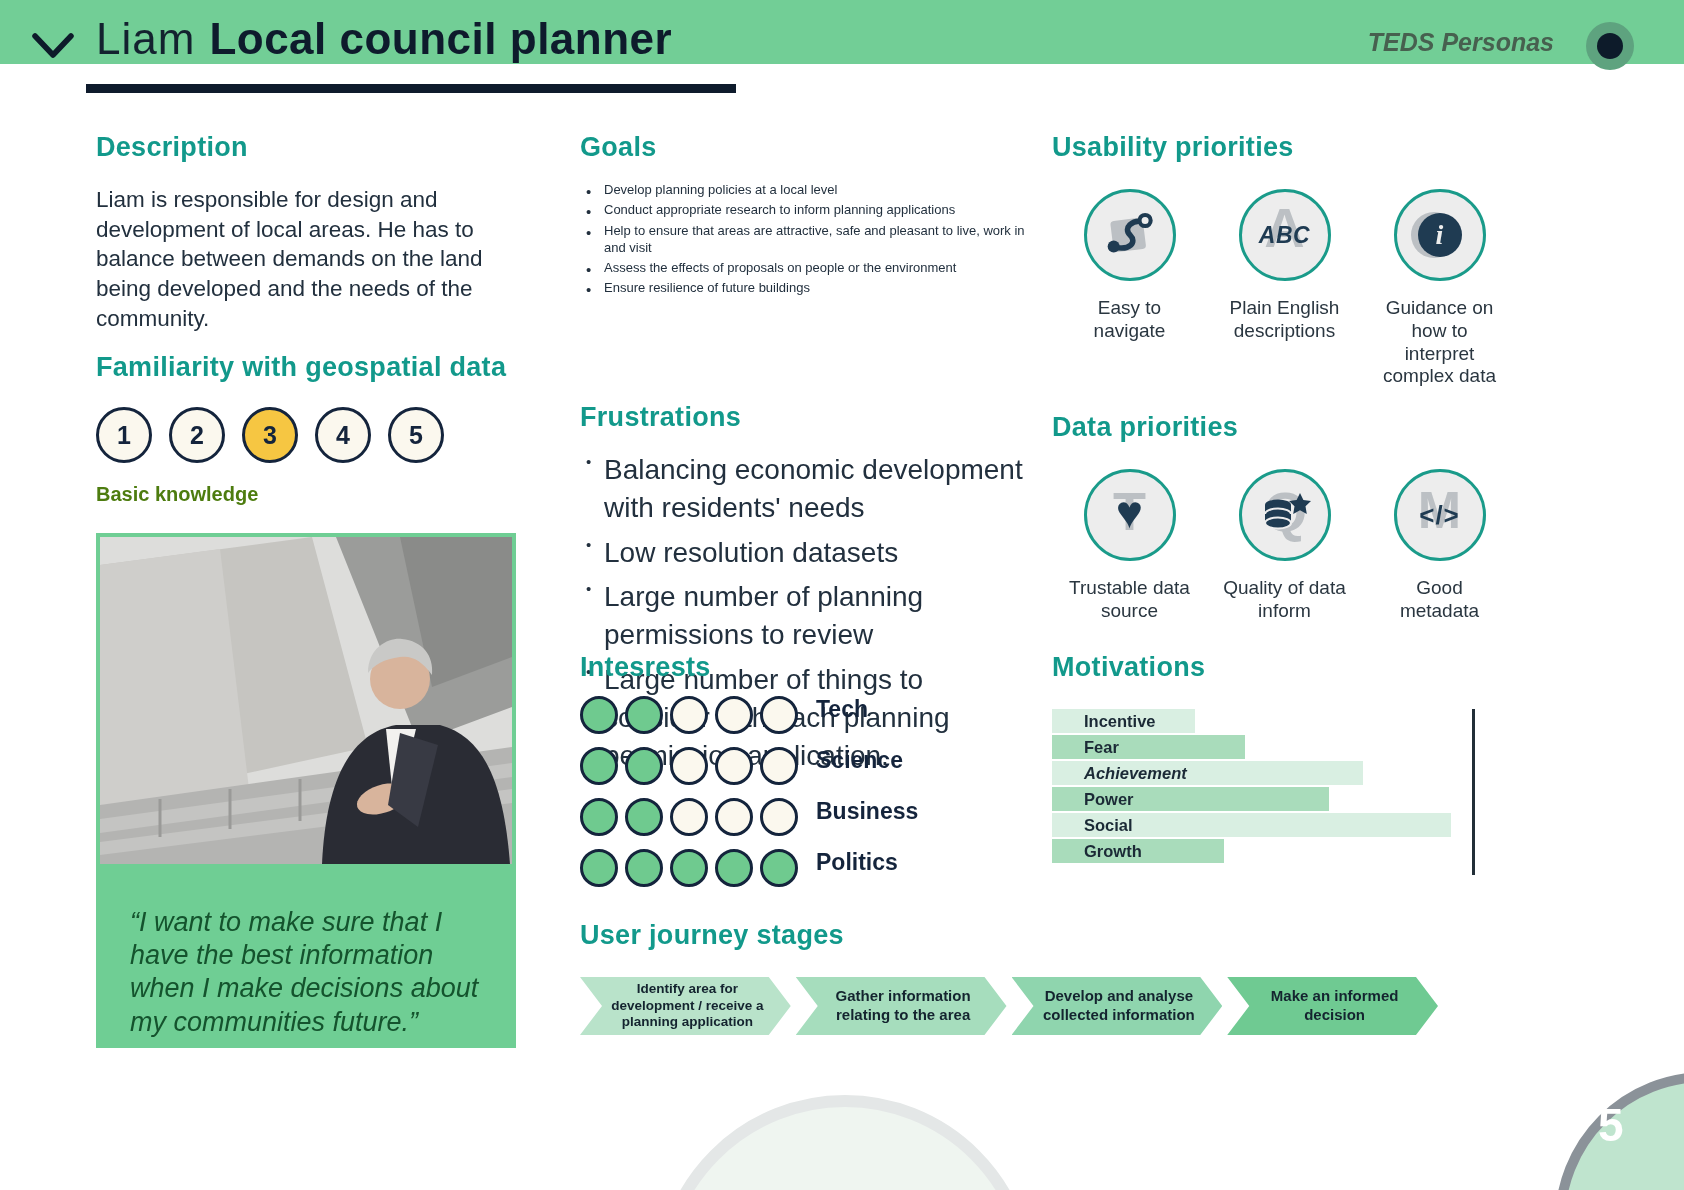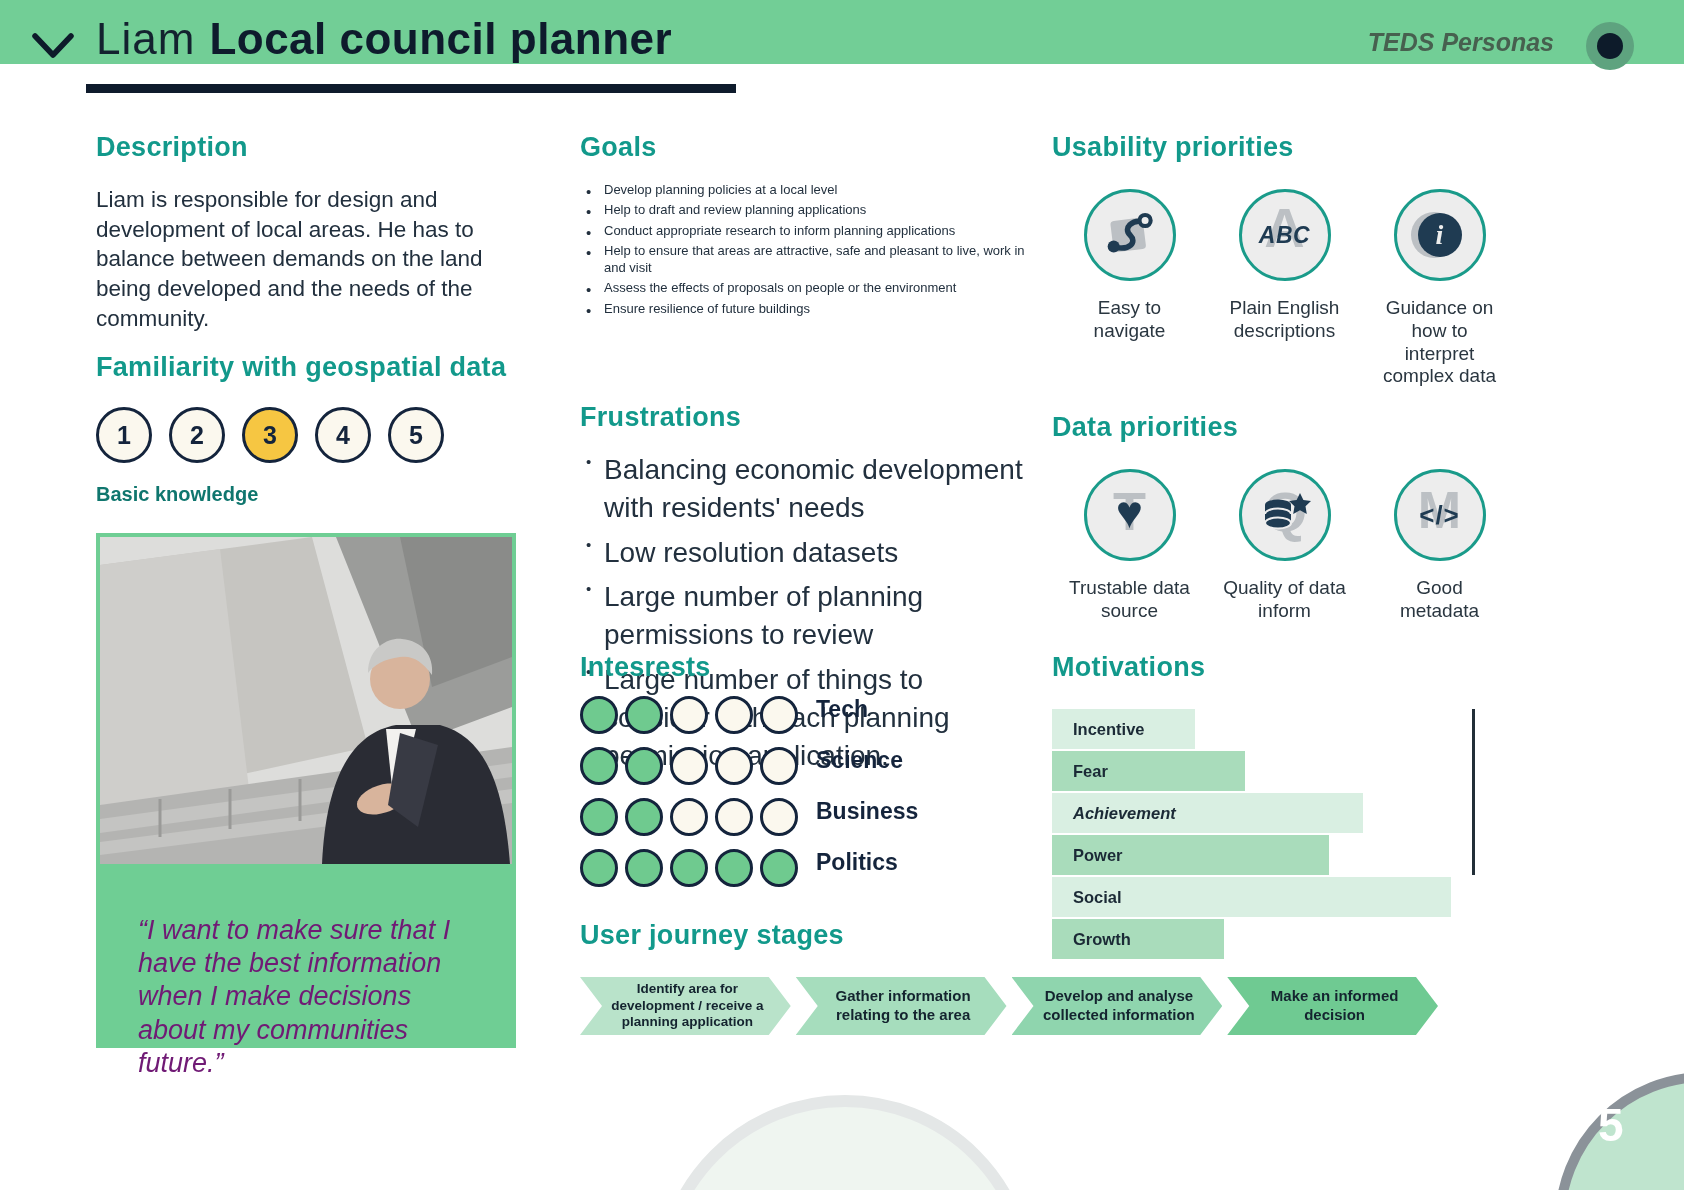--- a/index.html
+++ b/index.html
@@ -23,26 +23,26 @@
   h2.teal{margin:0;font-size:27px;font-weight:800;color:#12998b;letter-spacing:.3px;}
 
   
   .sec-description{left:96px;top:132px;width:426px;}
   .sec-description p{margin:22px 0 0 0;font-size:22.5px;line-height:1.32;color:#22303e;}
   .sec-familiarity{left:96px;top:352px;width:440px;}
   .scale{display:flex;gap:17px;margin-top:24px;}
   .num-circle{width:50px;height:50px;border-radius:50%;border:3px solid #14243c;background:#fbf8ee;
     display:flex;align-items:center;justify-content:center;font-size:25px;font-weight:800;color:#14243c;}
   .num-circle.active{background:#f6c642;}
-  .scale-label{margin-top:20px;font-size:20px;font-weight:800;color:#0f766e;}
+  .scale-label{margin-top:20px;font-size:20px;font-weight:800;color:#4d7c0f;}
 
   .photo-frame{left:96px;top:533px;width:412px;height:327px;border:4px solid #6fce94;}
   .quote-block{left:96px;top:868px;width:420px;height:180px;background:#6fce94;box-sizing:border-box;
     padding:30px 26px;}
-  .quote-block p{margin:16px;font-size:27px;font-style:italic;color:#701a75;line-height:1.23;}
+  .quote-block p{margin:8px;font-size:27px;font-style:italic;color:#14532d;line-height:1.23;}
 
   
   .sec-goals{left:580px;top:132px;width:446px;}
   .sec-frustrations{left:580px;top:402px;width:446px;}
   ul.bullets{margin:18px 0 0 0;padding-left:24px;list-style:none;}
   ul.bullets li{position:relative;font-size:13px;line-height:1.33;color:#22303e;margin-bottom:3px;}
   ul.bullets.big li{font-size:28px;line-height:1.35;margin-bottom:7px;}
   ul.bullets li::before{content:"•";position:absolute;left:-18px;top:1px;font-size:15px;color:#22303e;}
 
   .sec-interests{left:580px;top:652px;width:446px;}
@@ -69,21 +69,21 @@
   .icon-card{width:155px;display:flex;flex-direction:column;align-items:center;}
   .icon-circle{width:86px;height:86px;border-radius:50%;background:#ededed;border:3px solid #1a9b8a;
     display:flex;align-items:center;justify-content:center;position:relative;overflow:hidden;}
   .icon-label{margin-top:16px;font-size:19px;color:#2a3640;text-align:center;line-height:1.2;max-width:128px;}
   .ghost{position:absolute;color:#bcc0c4;font-weight:800;font-size:50px;line-height:1;user-select:none;}
   .glyph{position:relative;color:#1f3b52;font-weight:800;}
 
   .sec-motivations{left:1052px;top:652px;width:424px;}
   .chart{position:relative;margin-top:26px;width:420px;}
   .axis{position:absolute;right:-3px;top:0;width:3px;height:166px;background:#222e38;}
-  .bar{height:40px;margin-bottom:2px;display:flex;align-items:center;padding-left:21px;box-sizing:border-box;
+  .bar{height:24px;margin-bottom:2px;display:flex;align-items:center;padding-left:32px;box-sizing:border-box;
     font-size:16.5px;font-weight:700;color:#1b2a36;white-space:nowrap;}
   .bar:nth-child(odd){background:#a9dcbb;}
   .bar:nth-child(even){background:#d9efe2;}
 
   
   .decor-circle{position:absolute;left:655px;top:1095px;width:380px;height:380px;border-radius:50%;
     background:#eff5f0;border:12px solid #e4e7e7;box-sizing:border-box;}
   .page-circle{position:absolute;left:1555px;top:1072px;width:300px;height:300px;border-radius:50%;
     background:#bfe4ce;border:10px solid #8b9299;box-sizing:border-box;}
   .page-number{position:absolute;left:1598px;top:1098px;font-size:46px;font-weight:800;color:#ffffff;}
@@ -151,21 +151,20 @@
   </div>
 
   <div class="sec quote-block">
     <p>“I want to make sure that I have the best information when I make decisions about my communities future.”</p>
   </div>
 
   <div class="sec sec-goals">
     <h2 class="teal">Goals</h2>
     <ul class="bullets">
       <li>Develop planning policies at a local level</li>
-      <li>Help to draft and review planning applications</li>
       <li>Conduct appropriate research to inform planning applications</li>
       <li>Help to ensure that areas are attractive, safe and pleasant to live, work in and visit</li>
       <li>Assess the effects of proposals on people or the environment</li>
       <li>Ensure resilience of future buildings</li>
     </ul>
   </div>
 
   <div class="sec sec-frustrations">
     <h2 class="teal">Frustrations</h2>
     <ul class="bullets big">

